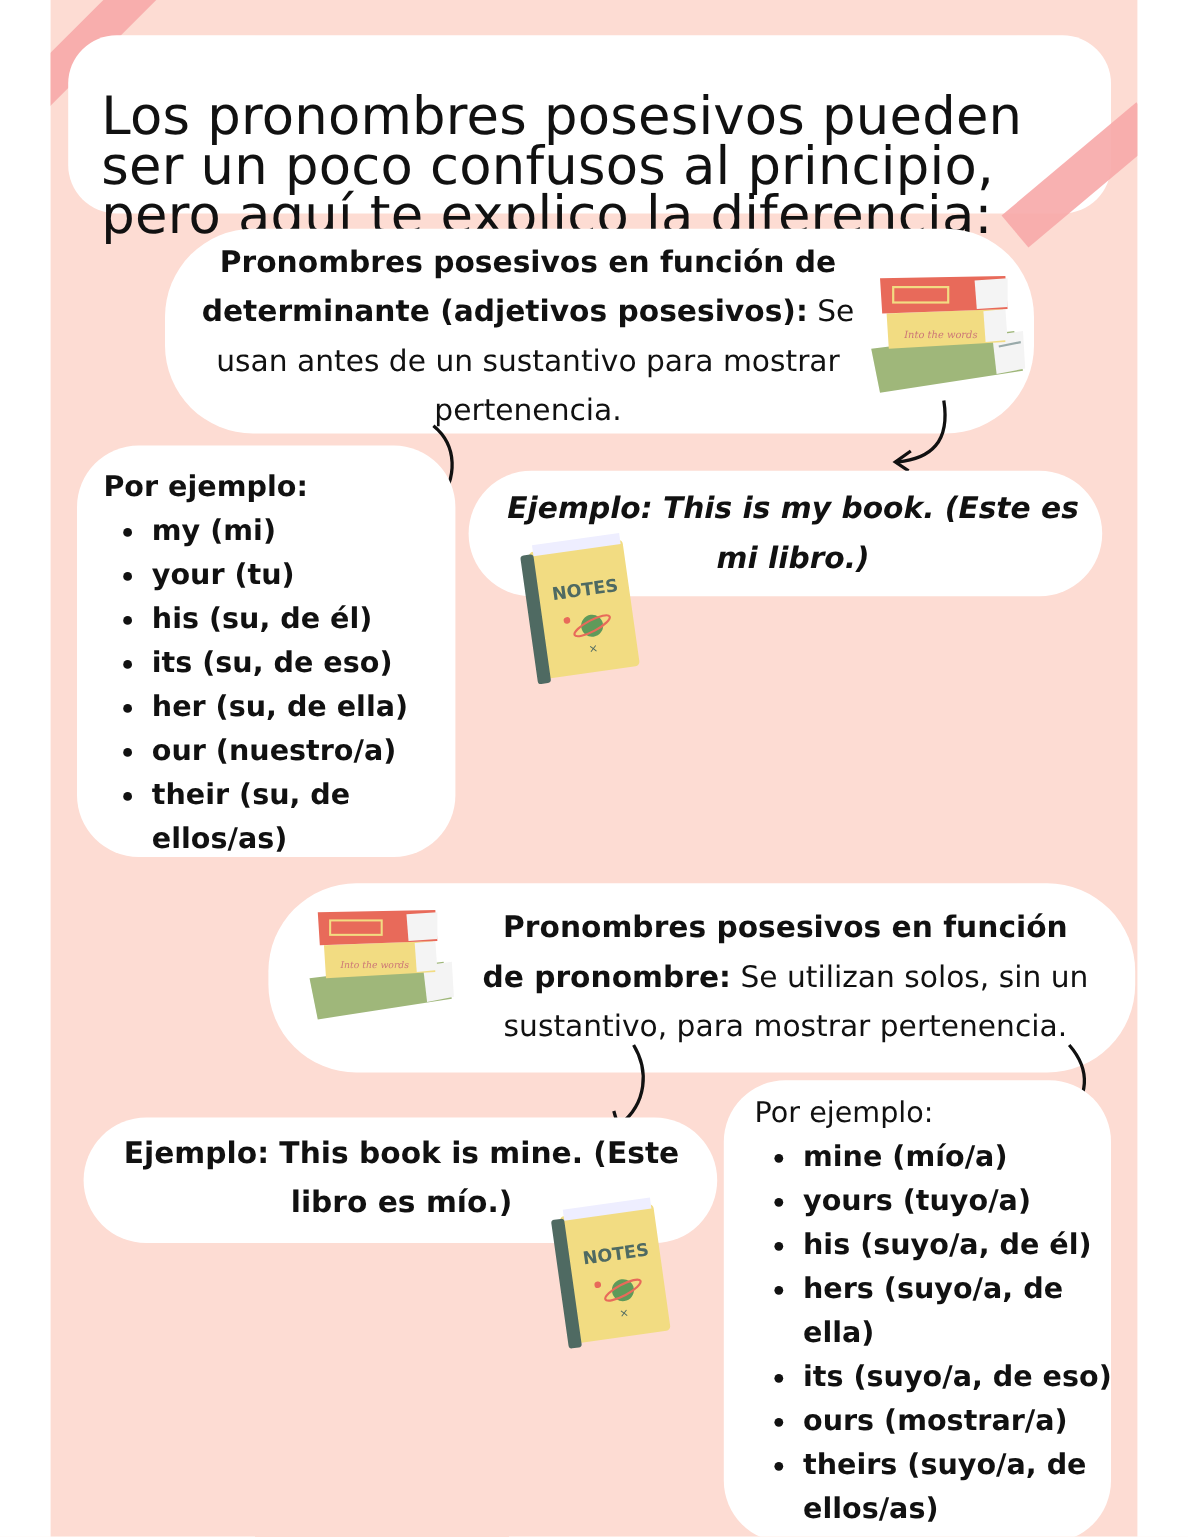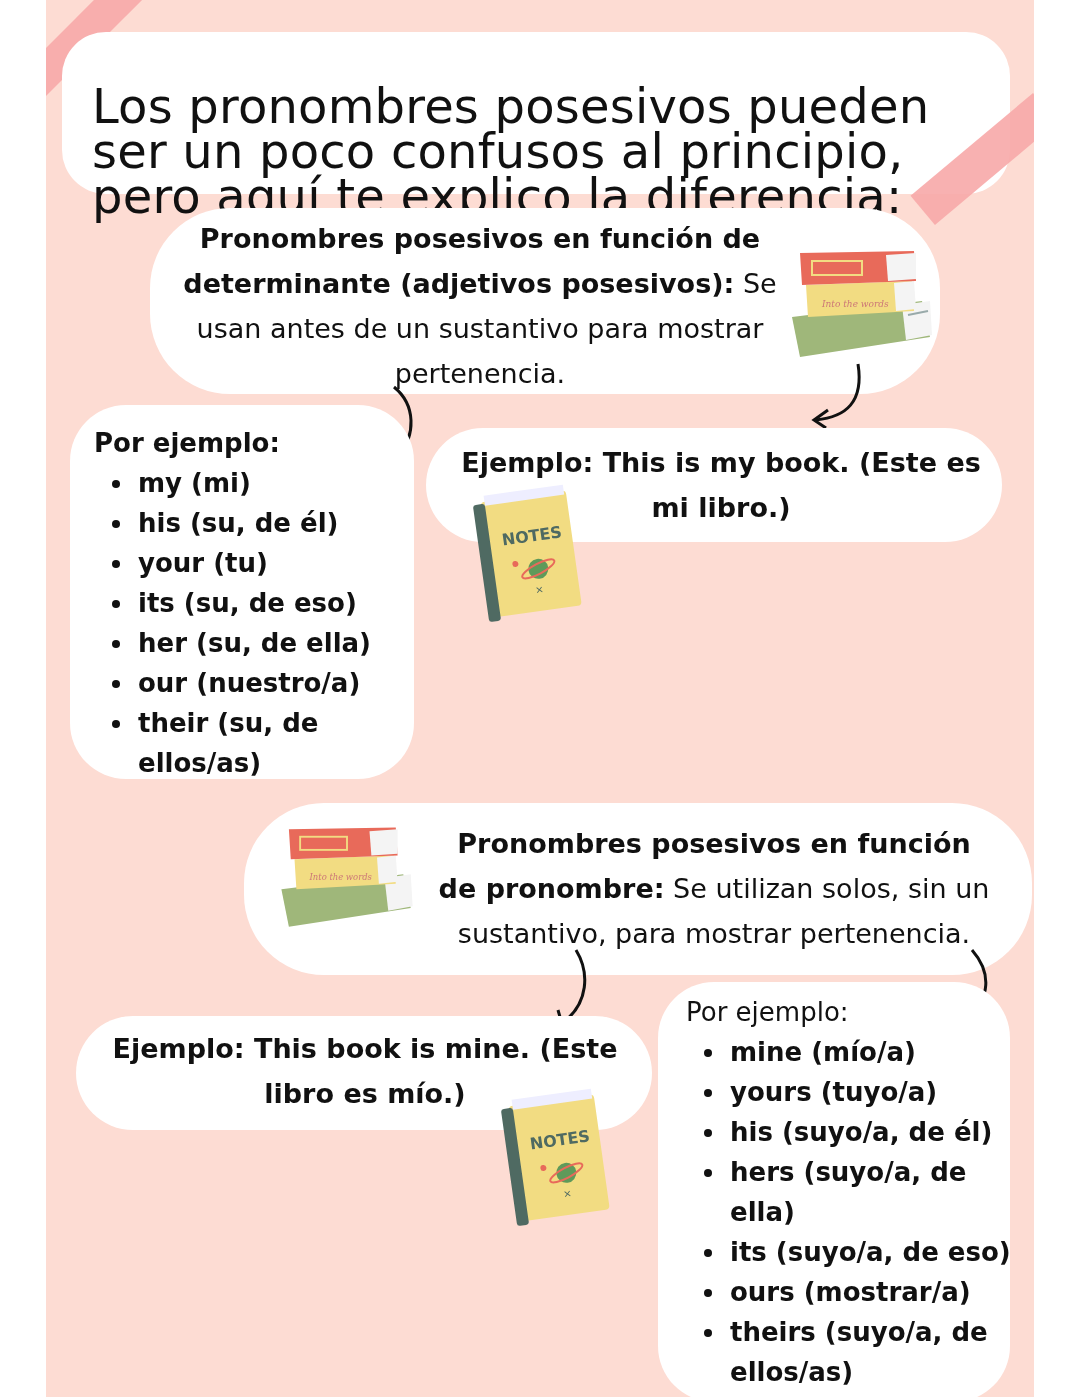--- a/index.html
+++ b/index.html
@@ -58,31 +58,31 @@
   <svg class="abs" style="left:760px; top:362px;" width="60" height="70" viewBox="0 0 60 70">
     <path d="M52 2 C58 40 40 55 10 58" fill="none" stroke="#111" stroke-width="3"></path>
     <path d="M22 48 L8 58 L20 66" fill="none" stroke="#111" stroke-width="3"></path>
   </svg>
 
   <div class="card" style="left:24px; top:405px; width:344px; height:374px; border-radius:56px;">
     <div class="abs" style="left:24px; top:18px; width:310px;">
       <div class="lead b">Por ejemplo:</div>
       <ul class="list">
         <li>my (mi)</li>
+        <li>your (tu)</li>
         <li>his (su, de él)</li>
-        <li>your (tu)</li>
         <li>its (su, de eso)</li>
         <li>her (su, de ella)</li>
         <li>our (nuestro/a)</li>
         <li style="width:200px;">their (su, de ellos/as)</li>
       </ul>
     </div>
   </div>
 
-  <div class="card" style="left:380px; top:428px; width:576px; height:114px; border-radius:57px;">
+  <div class="card" style="left:380px; top:428px; width:576px; height:114px; border-radius:57px;font-style:italic;">
     <div class="para b abs" style="left:30px; top:12px; width:530px;">Ejemplo: This is my book. (Este es mi libro.)</div>
   </div>
 
   <div class="abs" style="left:428px; top:486px; width:110px; height:134px; transform:rotate(-8deg);">
     <svg width="110" height="134" viewBox="0 0 110 134">
       <rect x="14" y="10" width="86" height="116" rx="4" fill="#f2dc82"></rect>
       <rect x="18" y="4" width="80" height="10" fill="#eef"></rect>
       <rect x="6" y="12" width="12" height="118" rx="3" fill="#4f6a62"></rect>
       <text x="30" y="56" font-size="16" fill="#4f6a62" font-weight="bold" font-family="DejaVu Sans, sans-serif">NOTES</text>
       <circle cx="62" cy="84" r="10" fill="#5f9a5a"></circle>

